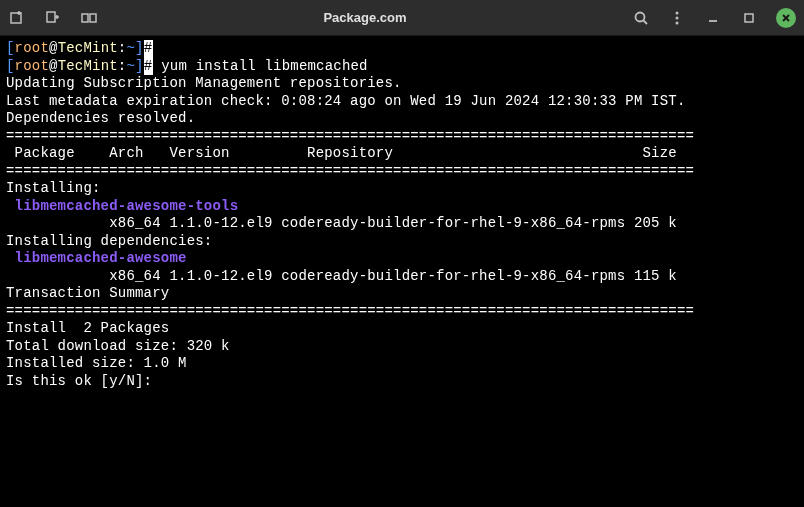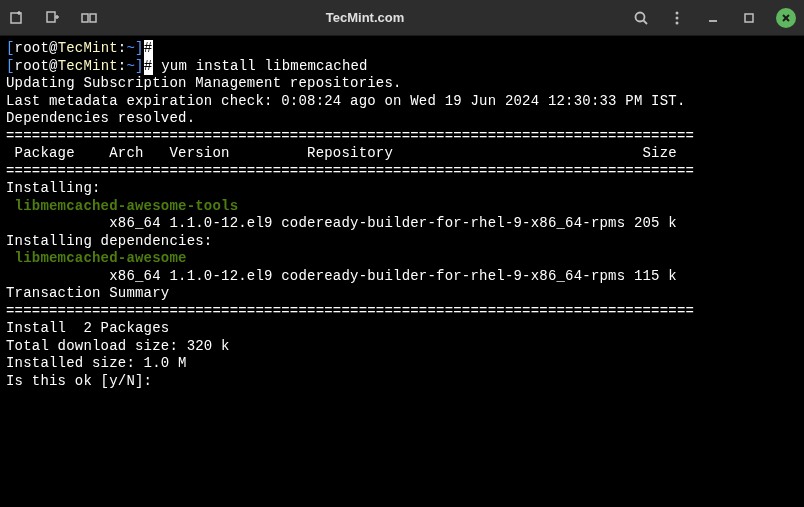--- a/index.html
+++ b/index.html
@@ -72,30 +72,30 @@
     }
     .terminal {
       padding: 4px 6px;
       background: #000000;
       height: calc(100% - 36px);
       line-height: 1.25;
       white-space: pre;
       letter-spacing: 0.2px;
     }
     .prompt-bracket { color: #5599ff; }
-    .prompt-user { color: #ffffff; }
+    .prompt-user { color: #fdba74; }
     .prompt-host { color: #fef9c3; }
     .prompt-path { color: #5599ff; }
     .prompt-cursor { 
       background: #ffffff; 
       color: #000000;
       display: inline-block;
       width: 9px;
     }
-    .pkg-name { color: #4d7c0f; font-weight: bold; }
+    .pkg-name { color: #8b5cf6; font-weight: bold; }
     .white { color: #ffffff; }
     .line { display: block; }
   </style>
 </head>
 <body>
 
 <div class="titlebar">
   <div class="titlebar-left">
     <div class="titlebar-icon">
       <svg width="16" height="16" viewBox="0 0 16 16" fill="none" stroke="currentColor" stroke-width="1.5">
@@ -111,21 +111,21 @@
         <line x1="10" y1="7" x2="14" y2="7"></line>
       </svg>
     </div>
     <div class="titlebar-icon">
       <svg width="16" height="16" viewBox="0 0 16 16" fill="none" stroke="currentColor" stroke-width="1.5">
         <rect x="1" y="4" width="6" height="8"></rect>
         <rect x="9" y="4" width="6" height="8"></rect>
       </svg>
     </div>
   </div>
-  <div class="titlebar-title">TecMint.com</div>
+  <div class="titlebar-title">Package.com</div>
   <div class="titlebar-right">
     <div class="window-btn">
       <svg width="16" height="16" viewBox="0 0 16 16" fill="none" stroke="currentColor" stroke-width="1.8">
         <circle cx="7" cy="7" r="4.5"></circle>
         <line x1="10.5" y1="10.5" x2="14" y2="14"></line>
       </svg>
     </div>
     <div class="window-btn">
       <svg width="16" height="16" viewBox="0 0 16 16" fill="currentColor">
         <circle cx="8" cy="3" r="1.5"></circle>

